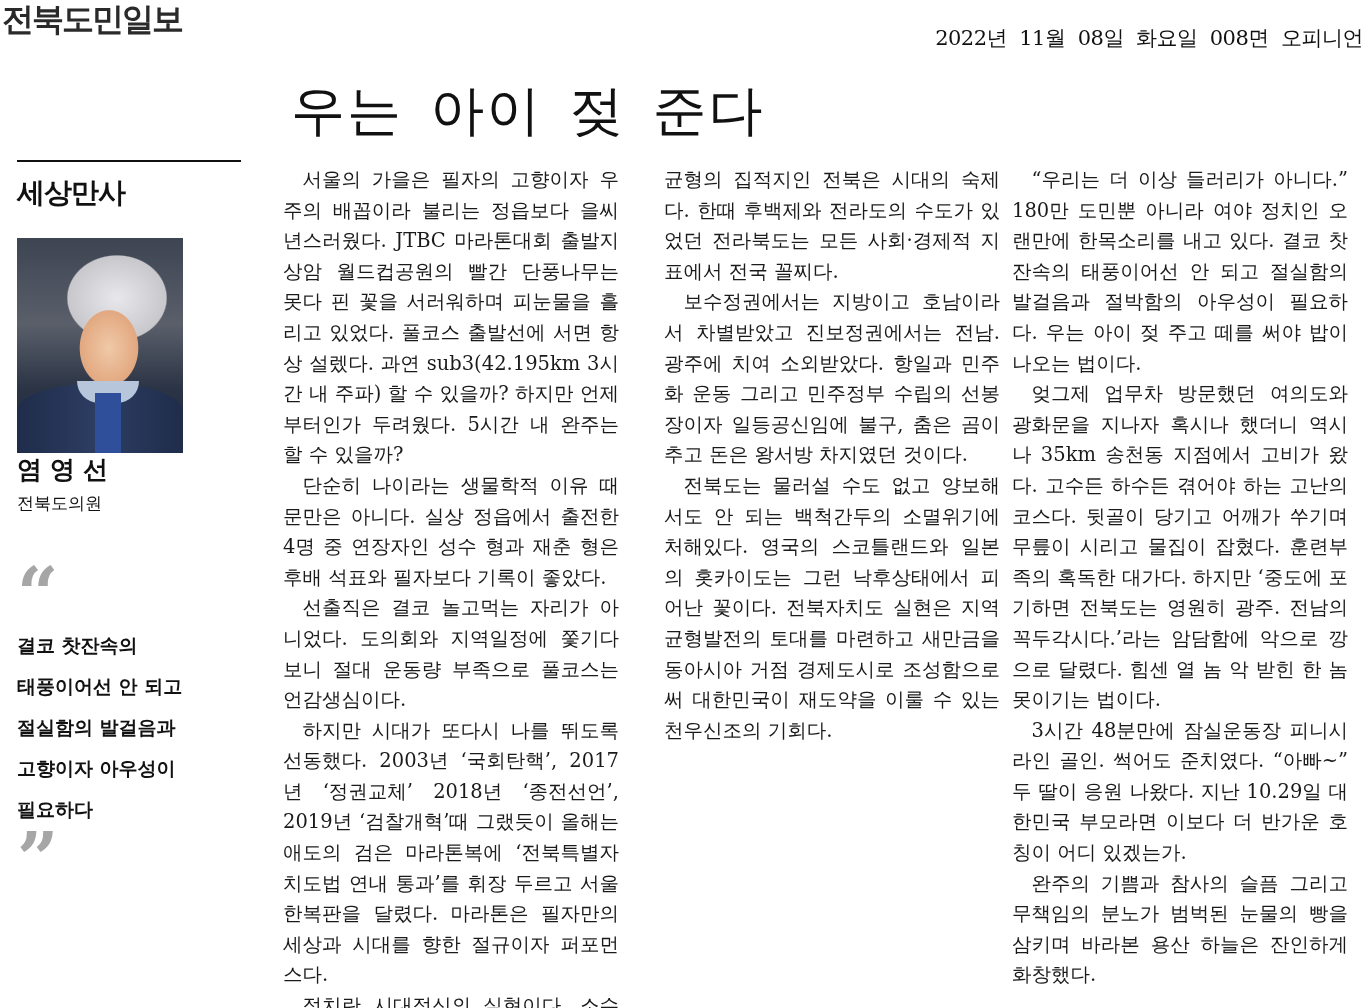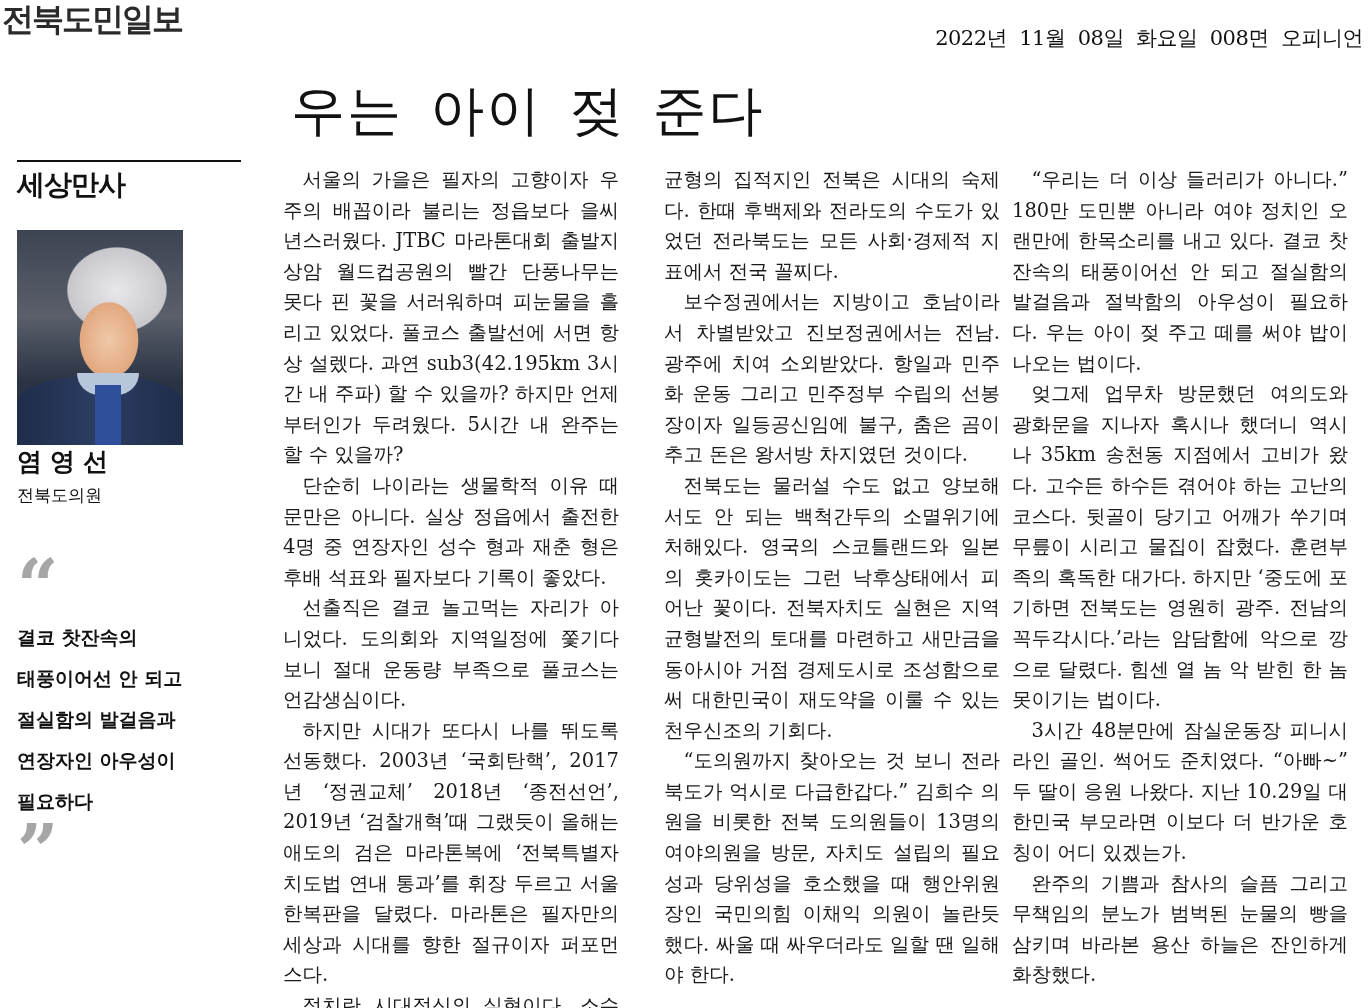--- a/index.html
+++ b/index.html
@@ -2,21 +2,21 @@
 <html><head>
 <meta charset="utf-8">
 <style>
   html, body { margin:0; padding:0; background:#ffffff; }
   body { width:1369px; height:1008px; position:relative; overflow:hidden; color:#1a1a1a; }
   .masthead { position:absolute; left:2px; top:0px; font-family:"DejaVu Sans", sans-serif; font-weight:bold; font-size:32px; letter-spacing:-2px; color:#2a2a2a; line-height:38px; }
   .dateline { position:absolute; right:6px; top:24px; font-family:"DejaVu Serif", serif; font-size:21px; color:#111; letter-spacing:-0.5px; word-spacing:6px; }
   .headline { position:absolute; left:283px; top:70px; font-family:"DejaVu Sans", sans-serif; font-size:54px; color:#111; letter-spacing:2px; word-spacing:8px; line-height:66px; }
   .sidebar { position:absolute; left:17px; top:160px; width:224px; }
   .side-rule { height:2px; background:#111; width:224px; }
-  .column-name { font-family:"DejaVu Sans", sans-serif; font-weight:bold; font-size:28px; margin-top:4px; letter-spacing:-1px; color:#111; }
+  .column-name { font-family:"DejaVu Sans", sans-serif; font-weight:bold; font-size:28px; margin-top:12px; letter-spacing:-1px; color:#111; }
   .photo { margin-top:26px; width:166px; height:215px; position:relative; overflow:hidden;
     background: radial-gradient(ellipse 48px 62px at 92px 110px, #f0c9a8 0%, #e2a880 60%, rgba(0,0,0,0) 62%),
                 radial-gradient(ellipse 70px 60px at 100px 60px, #e8e8ec 0%, #c8c8cc 70%, rgba(0,0,0,0) 72%),
                 linear-gradient(180deg, #3d4452 0%, #5a5f6a 40%, #2b3445 70%, #1e2a44 100%); }
   .photo .suit { position:absolute; left:0; bottom:0; width:166px; height:70px; background:linear-gradient(90deg,#1f2c4a,#2d3e63,#1f2c4a); border-radius:50% 50% 0 0 / 40% 40% 0 0; }
   .photo .tie { position:absolute; left:78px; bottom:0; width:26px; height:60px; background:#2f4f9a; }
   .photo .collar { position:absolute; left:60px; bottom:50px; width:62px; height:22px; background:#b8c6dc; border-radius:0 0 30px 30px; }
   .author-name { font-family:"DejaVu Sans", sans-serif; font-weight:bold; font-size:25px; margin-top:0; letter-spacing:8px; color:#111; }
   .author-title { font-family:"DejaVu Sans", sans-serif; font-size:17px; margin-top:6px; color:#111; }
   .quote-open, .quote-close { font-family:"DejaVu Serif", serif; font-weight:bold; font-size:72px; color:#a6a6a6; line-height:50px; height:46px; }
@@ -45,39 +45,38 @@
     <div class="collar"></div>
     <div class="tie"></div>
   </div>
   <div class="author-name">염영선</div>
   <div class="author-title">전북도의원</div>
   <div class="quote-open">“</div>
   <div class="pull-quote">
     <div>결코 찻잔속의</div>
     <div>태풍이어선 안 되고</div>
     <div>절실함의 발걸음과</div>
-    <div>연장자인 아우성이</div>
+    <div>고향이자 아우성이</div>
     <div>필요하다</div>
   </div>
   <div class="quote-close">”</div>
 </div>
 
 <div class="col col1">
   <p>서울의 가을은 필자의 고향이자 우주의 배꼽이라 불리는 정읍보다 을씨년스러웠다. JTBC 마라톤대회 출발지 상암 월드컵공원의 빨간 단풍나무는 못다 핀 꽃을 서러워하며 피눈물을 흘리고 있었다. 풀코스 출발선에 서면 항상 설렜다. 과연 sub3(42.195km 3시간 내 주파) 할 수 있을까? 하지만 언제부터인가 두려웠다. 5시간 내 완주는 할 수 있을까?</p>
   <p>단순히 나이라는 생물학적 이유 때문만은 아니다. 실상 정읍에서 출전한 4명 중 연장자인 성수 형과 재춘 형은 후배 석표와 필자보다 기록이 좋았다.</p>
   <p>선출직은 결코 놀고먹는 자리가 아니었다. 도의회와 지역일정에 쫓기다 보니 절대 운동량 부족으로 풀코스는 언감생심이다.</p>
   <p>하지만 시대가 또다시 나를 뛰도록 선동했다. 2003년 ‘국회탄핵’, 2017년 ‘정권교체’ 2018년 ‘종전선언’, 2019년 ‘검찰개혁’때 그랬듯이 올해는 애도의 검은 마라톤복에 ‘전북특별자치도법 연내 통과’를 휘장 두르고 서울 한복판을 달렸다. 마라톤은 필자만의 세상과 시대를 향한 절규이자 퍼포먼스다.</p>
   <p>정치란 시대정신의 실현이다. 소수에 의한 불평등과 수도권에 의한 지역 불</p>
 </div>
 
 <div class="col col2">
   <p class="cont">균형의 집적지인 전북은 시대의 숙제다. 한때 후백제와 전라도의 수도가 있었던 전라북도는 모든 사회·경제적 지표에서 전국 꼴찌다.</p>
   <p>보수정권에서는 지방이고 호남이라서 차별받았고 진보정권에서는 전남.광주에 치여 소외받았다. 항일과 민주화 운동 그리고 민주정부 수립의 선봉장이자 일등공신임에 불구, 춤은 곰이 추고 돈은 왕서방 차지였던 것이다.</p>
   <p>전북도는 물러설 수도 없고 양보해서도 안 되는 백척간두의 소멸위기에 처해있다. 영국의 스코틀랜드와 일본의 홋카이도는 그런 낙후상태에서 피어난 꽃이다. 전북자치도 실현은 지역균형발전의 토대를 마련하고 새만금을 동아시아 거점 경제도시로 조성함으로써 대한민국이 재도약을 이룰 수 있는 천우신조의 기회다.</p>
-  <p>“도의원까지 찾아오는 것 보니 전라북도가 억시로 다급한갑다.” 김희수 의원을 비롯한 전북 도의원들이 13명의 여야의원을 방문, 자치도 설립의 필요성과 당위성을 호소했을 때 행안위원장인 국민의힘 이채익 의원이 놀란듯 했다. 싸울 때 싸우더라도 일할 땐 일해야 한다.</p>
 </div>
 
 <div class="col col3">
   <p>“우리는 더 이상 들러리가 아니다.” 180만 도민뿐 아니라 여야 정치인 오랜만에 한목소리를 내고 있다. 결코 찻잔속의 태풍이어선 안 되고 절실함의 발걸음과 절박함의 아우성이 필요하다. 우는 아이 젖 주고 떼를 써야 밥이 나오는 법이다.</p>
   <p>엊그제 업무차 방문했던 여의도와 광화문을 지나자 혹시나 했더니 역시나 35km 송천동 지점에서 고비가 왔다. 고수든 하수든 겪어야 하는 고난의 코스다. 뒷골이 당기고 어깨가 쑤기며 무릎이 시리고 물집이 잡혔다. 훈련부족의 혹독한 대가다. 하지만 ‘중도에 포기하면 전북도는 영원히 광주. 전남의 꼭두각시다.’라는 암담함에 악으로 깡으로 달렸다. 힘센 열 놈 악 받힌 한 놈 못이기는 법이다.</p>
   <p>3시간 48분만에 잠실운동장 피니시라인 골인. 썩어도 준치였다. “아빠~” 두 딸이 응원 나왔다. 지난 10.29일 대한민국 부모라면 이보다 더 반가운 호칭이 어디 있겠는가.</p>
   <p>완주의 기쁨과 참사의 슬픔 그리고 무책임의 분노가 범벅된 눈물의 빵을 삼키며 바라본 용산 하늘은 잔인하게 화창했다.</p>
 </div>
 
 </body></html>

